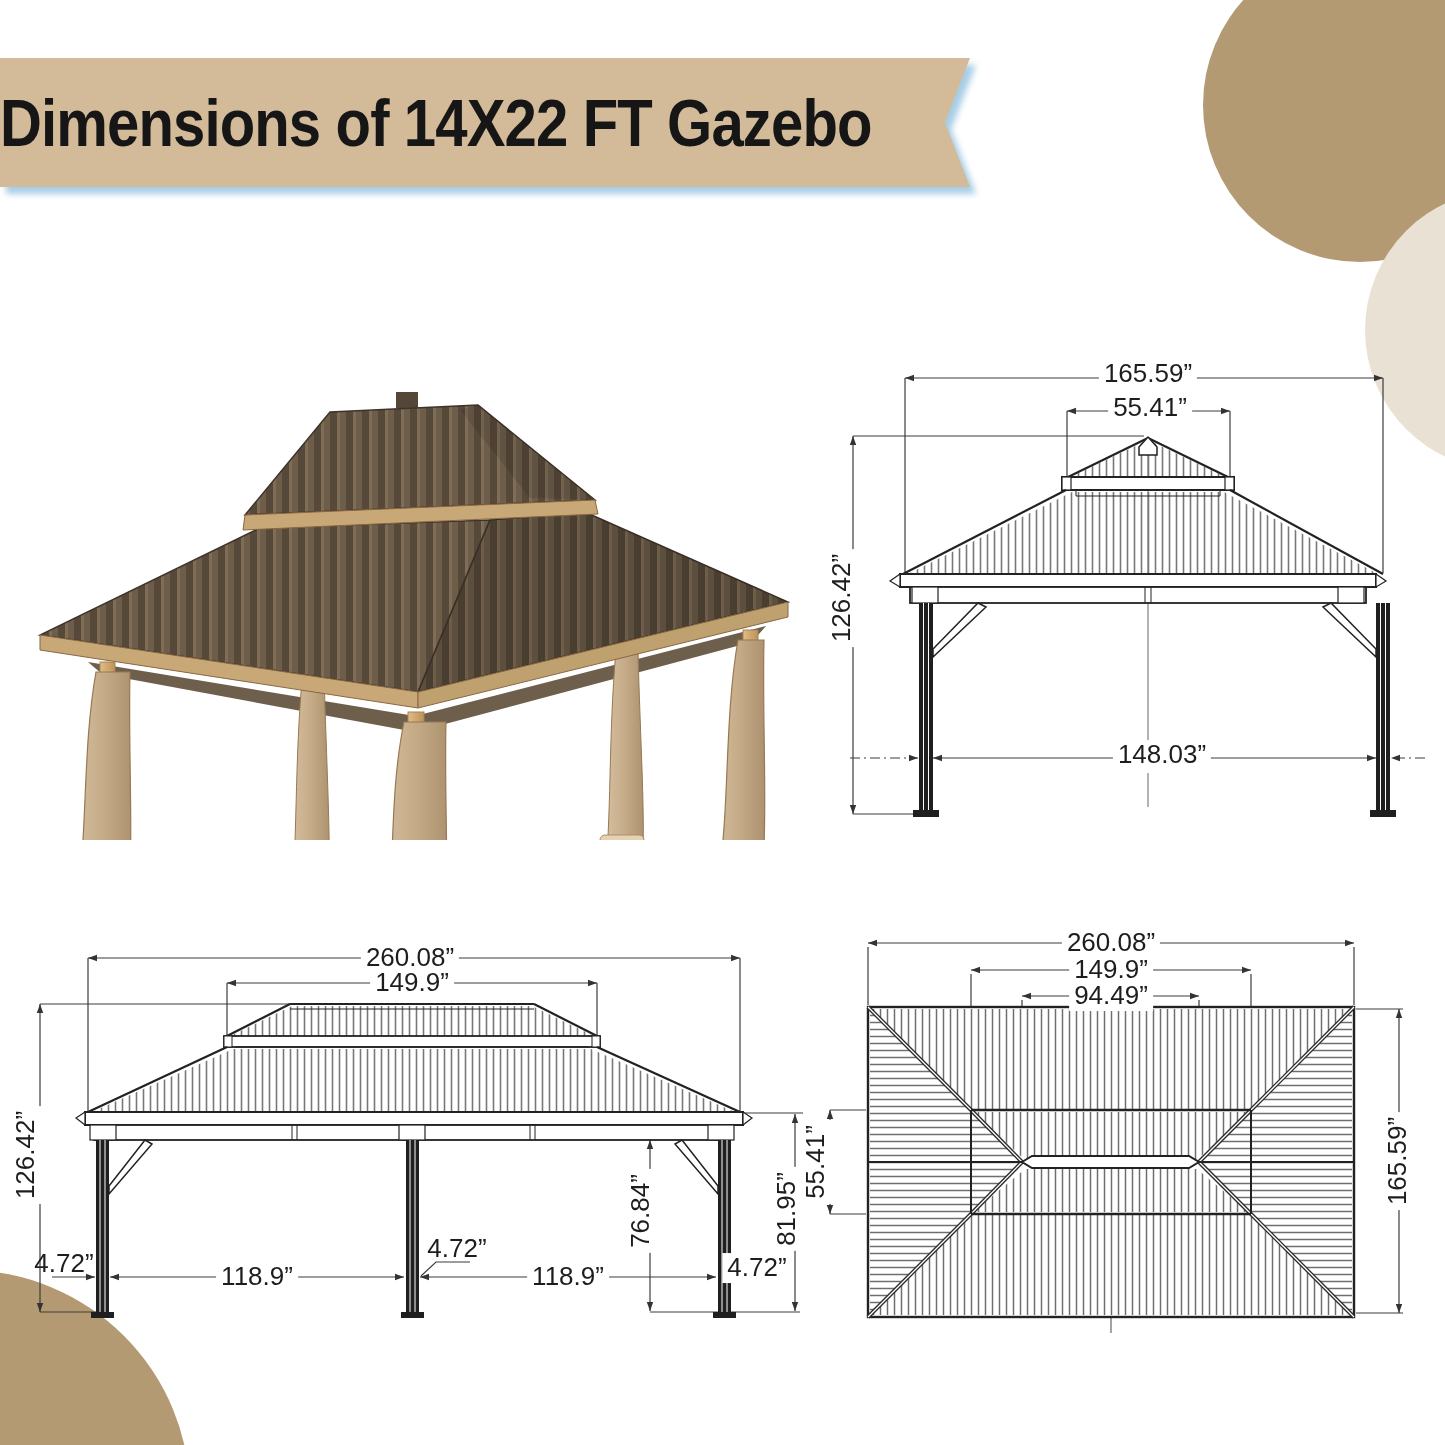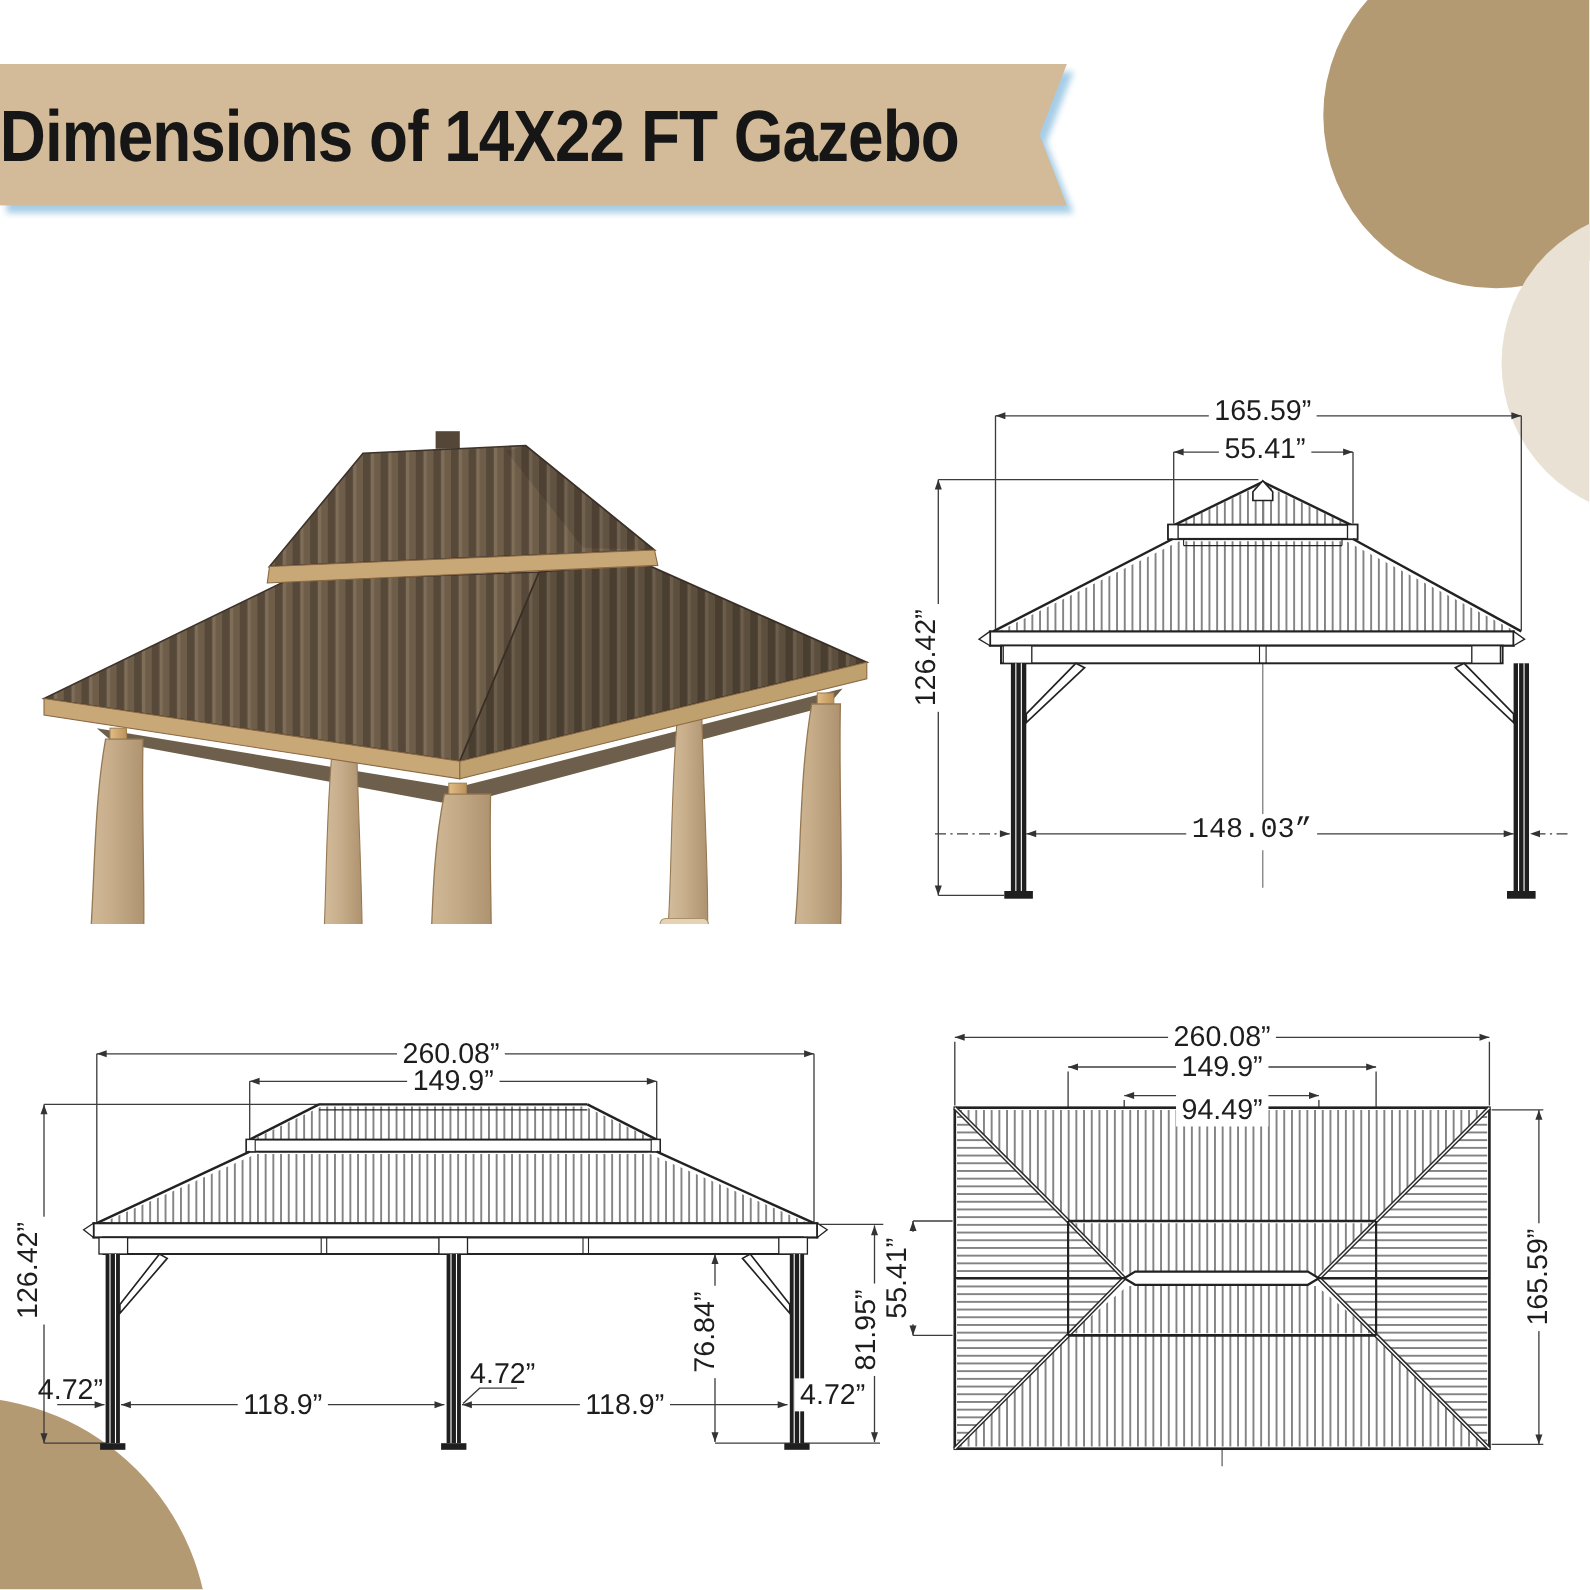--- a/index.html
+++ b/index.html
@@ -148,21 +148,21 @@
         <rect x="546" y="248" width="14" height="207" fill="#1f1f1f"></rect>
         <line x1="550.5" y1="248" x2="550.5" y2="455" stroke="#fff" stroke-width="1"></line>
         <line x1="555.5" y1="248" x2="555.5" y2="455" stroke="#fff" stroke-width="1"></line>
         <rect x="83" y="455" width="26" height="7" fill="#1f1f1f"></rect>
         <rect x="540" y="455" width="26" height="7" fill="#1f1f1f"></rect>
       </g>
     </svg>
     <div class="dim-label" style="left:318px;top:19px;">165.59”</div>
     <div class="dim-label" style="left:320px;top:53px;">55.41”</div>
     <div class="dim-label rot" style="left:12px;top:243px;">126.42”</div>
-    <div class="dim-label" style="left:308px;top:400px;font-family:Liberation Mono, monospace;">148.03”</div>
+    <div class="dim-label" style="left:332px;top:400px;">148.03”</div>
   </div>
 
   <div class="panel" style="left:0px;top:940px;width:820px;height:400px;">
     <svg width="820" height="400" viewBox="0 0 820 400">
       <defs>
         <marker id="mB" viewBox="0 0 10 8" refX="9.5" refY="4" markerWidth="10" markerHeight="8" orient="auto-start-reverse" markerUnits="userSpaceOnUse">
           <path d="M0.5,0.8 L9.5,4 L0.5,7.2 Z" fill="#333"></path>
         </marker>
         <pattern id="vhB" width="7" height="7" patternUnits="userSpaceOnUse">
           <line x1="3.5" y1="0" x2="3.5" y2="7" stroke="#787878" stroke-width="1.6"></line>
@@ -305,18 +305,18 @@
         <line x1="451" y1="175" x2="451" y2="279" stroke="#222" stroke-width="2"></line>
         <line x1="171" y1="175" x2="451" y2="175" stroke="#222" stroke-width="2.4"></line>
         <line x1="171" y1="279" x2="451" y2="279" stroke="#222" stroke-width="2.4"></line>
         <line x1="68" y1="227" x2="222" y2="227" stroke="#222" stroke-width="2"></line>
         <line x1="399" y1="227" x2="554" y2="227" stroke="#222" stroke-width="2"></line>
         <path d="M222,227 L232,221 L389,221 L399,227 L389,233 L232,233 Z" fill="#fff" stroke="#222" stroke-width="2"></path>
       </g>
     </svg>
     <div class="dim-label" style="left:311px;top:8px;">260.08”</div>
     <div class="dim-label" style="left:311px;top:35px;">149.9”</div>
-    <div class="dim-label" style="left:311px;top:74px;">94.49”</div>
+    <div class="dim-label" style="left:311px;top:61px;">94.49”</div>
     <div class="dim-label rot" style="left:16px;top:227px;">55.41”</div>
     <div class="dim-label rot" style="left:598px;top:226px;">165.59”</div>
   </div>
 
 </div>
 
 </body></html>

